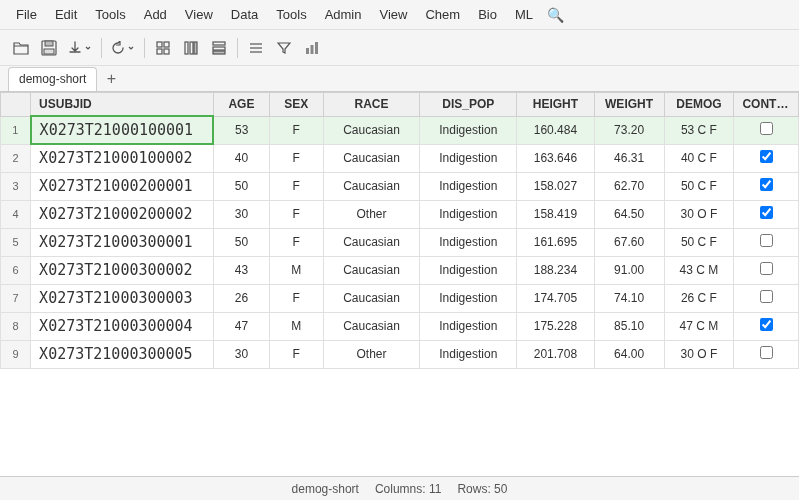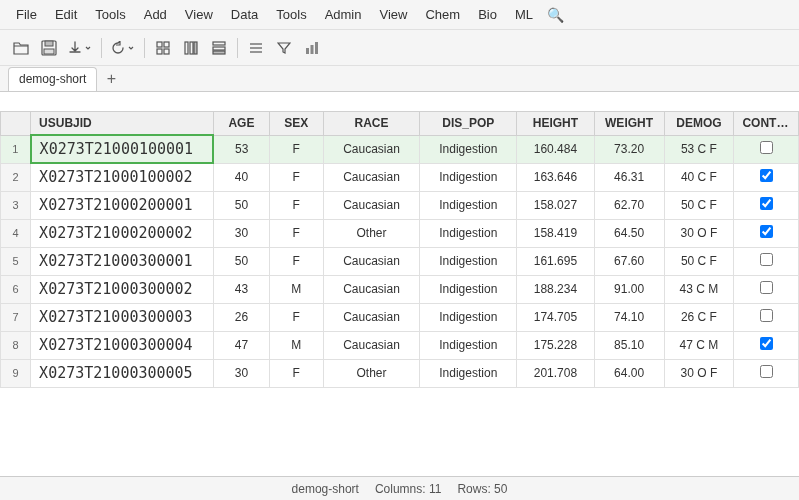--- a/index.html
+++ b/index.html
@@ -129,21 +129,20 @@
     
     .table-container {
       flex: 1;
       overflow: auto;
       background: #fff;
     }
     table {
       border-collapse: collapse;
       width: 100%;
       table-layout: fixed;
-      margin-top: 19px;
     }
     thead tr {
       background: #f0f0f0;
       position: sticky;
       top: 0;
       z-index: 10;
     }
     th {
       border: 1px solid #d0d0d0;
       padding: 4px 8px;

